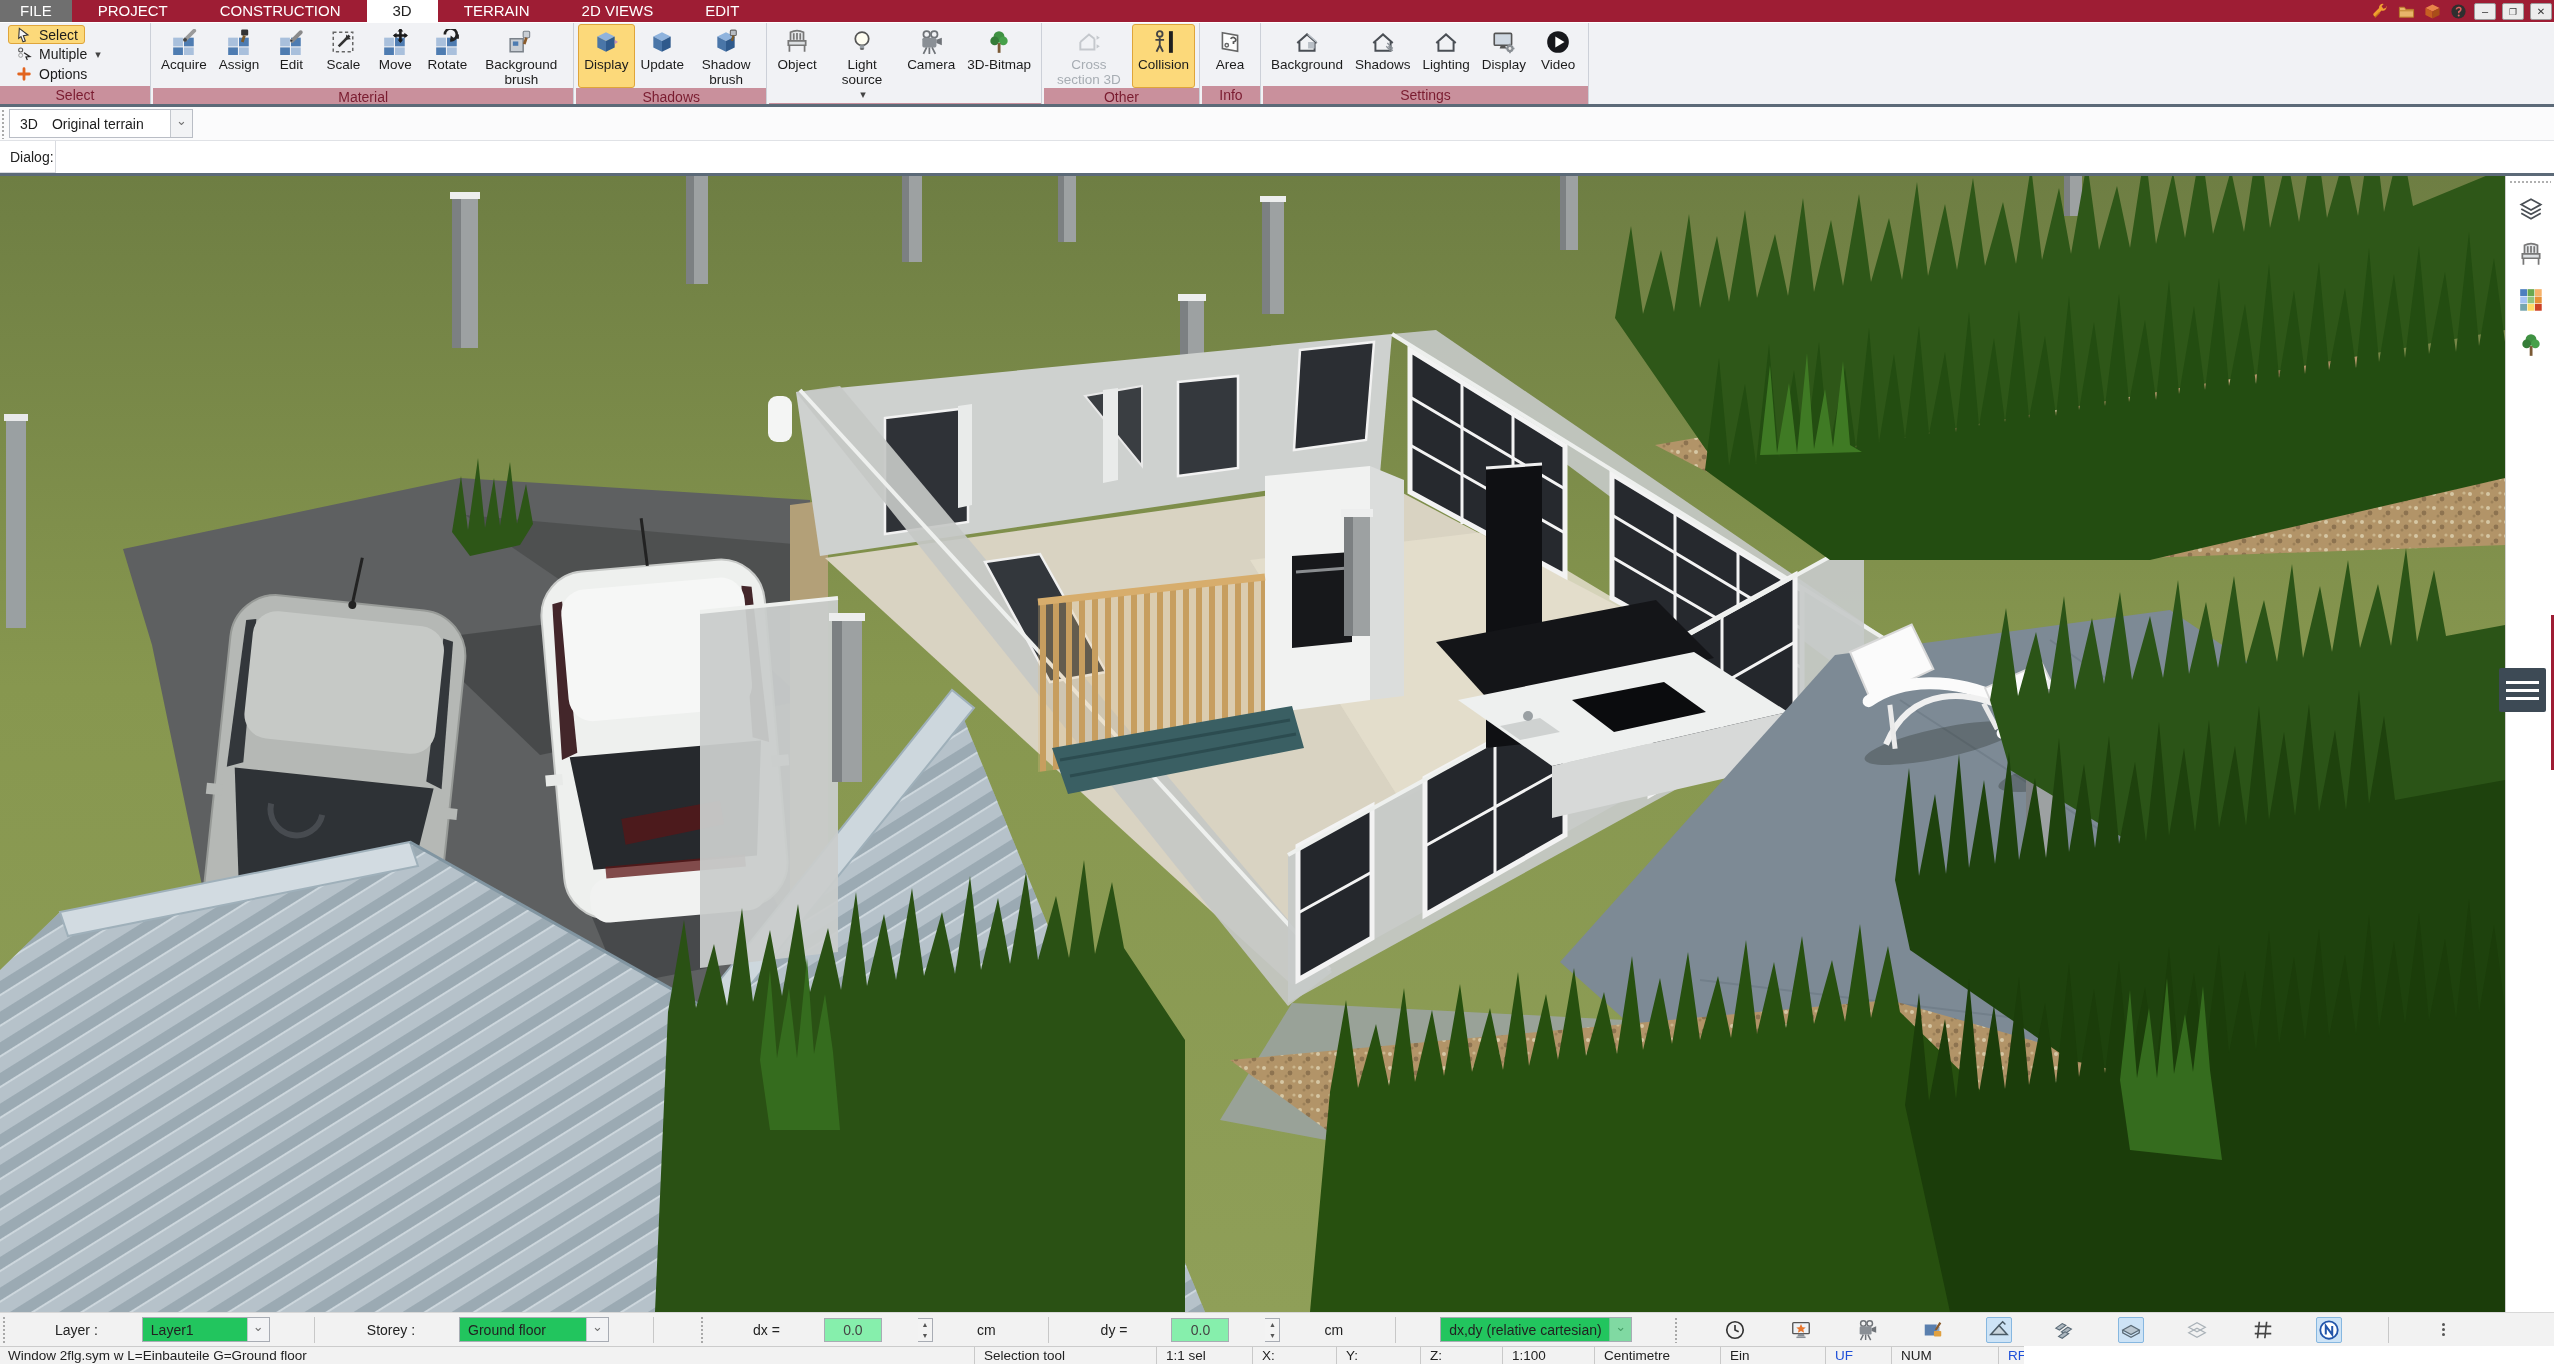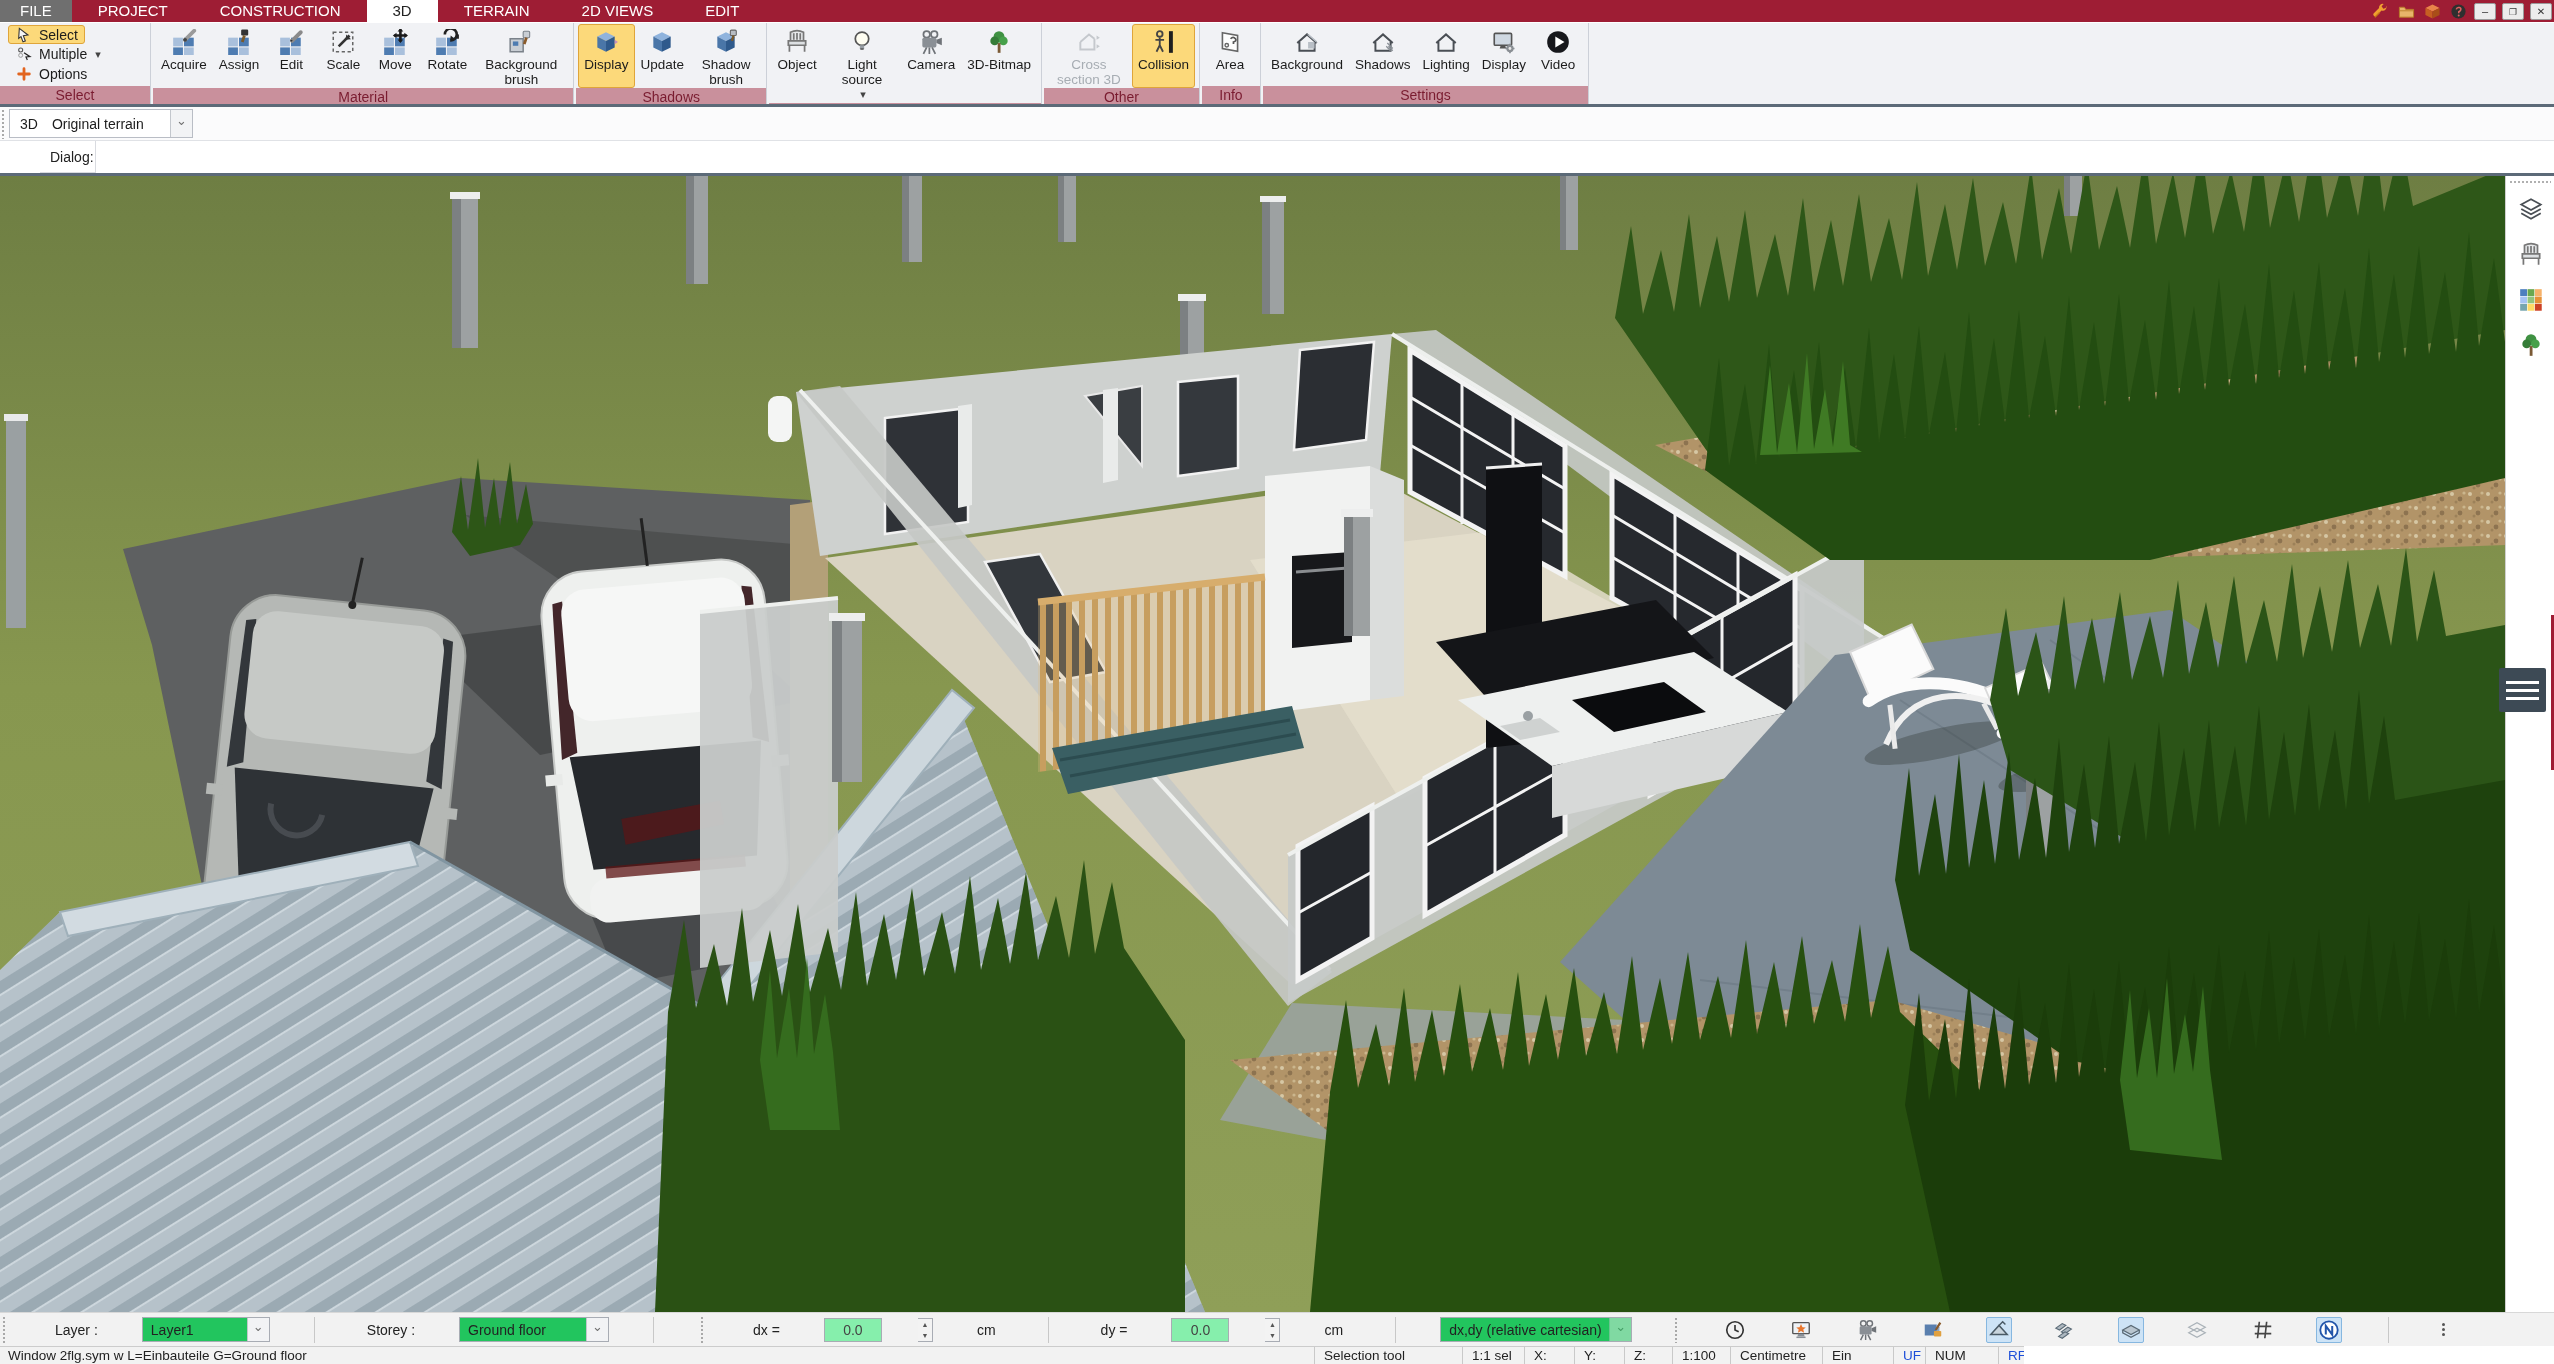--- a/index.html
+++ b/index.html
@@ -45,21 +45,21 @@
 
   
   .viewbar{position:absolute; left:0; top:107px; width:2554px; height:34px; background:#fbfbfc; border-bottom:1px solid #e0e2e6;}
   .grip-v{position:absolute; left:1px; top:2px; width:5px; height:30px; background-image:radial-gradient(#a9a9a9 1px, transparent 1.2px); background-size:4px 4px;}
   .viewbox{position:absolute; left:9px; top:2px; width:184px; height:29px; border:1px solid #b9bdc5; background:#fff; display:flex; align-items:center;}
   .viewmode{font-size:14px; margin:0 14px 0 10px;}
   .terrain{flex:1; font-size:14px; white-space:nowrap;}
   .chev{width:22px; height:27px; border-left:1px solid #c3c7cd; background:#f2f3f5; display:flex; align-items:center; justify-content:center;}
   .chev::after{content:"⌄"; font-size:13px; color:#707070; margin-top:-6px;}
   .dialogrow{position:absolute; left:0; top:141px; width:2554px; height:32px; background:#fff;}
-  .dialogcell{position:absolute; left:0; top:0; height:32px; width:56px; border-right:1px solid #d9dbe0; border-bottom:1px solid #d9dbe0; font-size:14px; line-height:32px; padding-left:10px; color:#222;margin-left:40px;}
+  .dialogcell{position:absolute; left:0; top:0; height:32px; width:56px; border-right:1px solid #d9dbe0; border-bottom:1px solid #d9dbe0; font-size:14px; line-height:32px; padding-left:10px; color:#222;}
 
   
   .viewport{position:absolute; left:0; top:176px; width:2505px; height:1136px; overflow:hidden;}
   .rightstrip{position:absolute; left:2505px; top:176px; width:49px; height:1136px; background:#fff; border-left:1px solid #cfcfcf;}
   .rs-grip{position:absolute; left:3px; top:4px; width:42px; height:4px; background-image:radial-gradient(#b0b0b0 1px, transparent 1.2px); background-size:4px 4px;}
   .rs-icons{position:absolute; left:0; top:20px; width:49px; display:flex; flex-direction:column; align-items:center; gap:17px;}
   .rs-ic{width:28px; height:28px; display:flex; align-items:center; justify-content:center;}
   .panel-handle{position:absolute; left:2499px; top:668px; width:47px; height:44px; background:#3d4a55; border-radius:2px; display:flex; flex-direction:column; justify-content:center; gap:5px; padding:0 7px;}
   .panel-handle span{display:block; height:3px; background:#fff;}
   .maroon-edge{position:absolute; left:2551px; top:615px; width:3px; height:155px; background:var(--ribbon-maroon);}
@@ -75,21 +75,21 @@
   .bb-dotsep{width:4px; height:26px; margin:0 6px; background-image:radial-gradient(#a9a9a9 1px, transparent 1.2px); background-size:4px 4px;}
   .numfield{width:58px; height:24px; background:#86efac; border:1px solid #a8acb4; text-align:center; line-height:22px; color:#444;}
   .spinner{width:15px; height:24px; border:1px solid #a8acb4; border-left:none; background:#f3f3f3; display:flex; flex-direction:column;}
   .spinner div{flex:1; font-size:7px; line-height:11px; text-align:center; color:#555;}
   .bb-ic{width:26px; height:26px; margin:0 2px; display:flex; align-items:center; justify-content:center; border:1px solid transparent; border-radius:2px;}
   .bb-ic.active{background:var(--active-icon-bg); border-color:var(--active-icon-border);}
   .bb-overflow{width:8px; height:24px; margin-left:6px; display:flex; flex-direction:column; align-items:center; justify-content:center; gap:2px;}
   .bb-overflow i{width:3px; height:3px; background:#555; border-radius:50%;}
 
   
-  .statusbar{position:absolute; left:0; top:1346px; width:2024px; height:18px; background:var(--bar-bg); border-top:1px solid #cccccc; display:flex; align-items:center; font-size:13.5px; color:#222;}
+  .statusbar{position:absolute; left:0; top:1346px; width:2024px; height:18px; background:var(--bar-bg); border-top:1px solid #cccccc; display:flex; align-items:center; font-size:13.5px; color:#222;gap:34px;}
   .st-msg{flex:1; padding-left:8px; white-space:nowrap;}
   .st-cell{border-left:1px solid #c9c9c9; height:18px; line-height:17px; padding-left:9px; white-space:nowrap; overflow:hidden;}
   .st-gray{color:#1d4ed8;margin-left:29px;}
 </style>
 </head>
 <body>
 
 <div class="app">
 
   <svg width="0" height="0" style="position:absolute">

